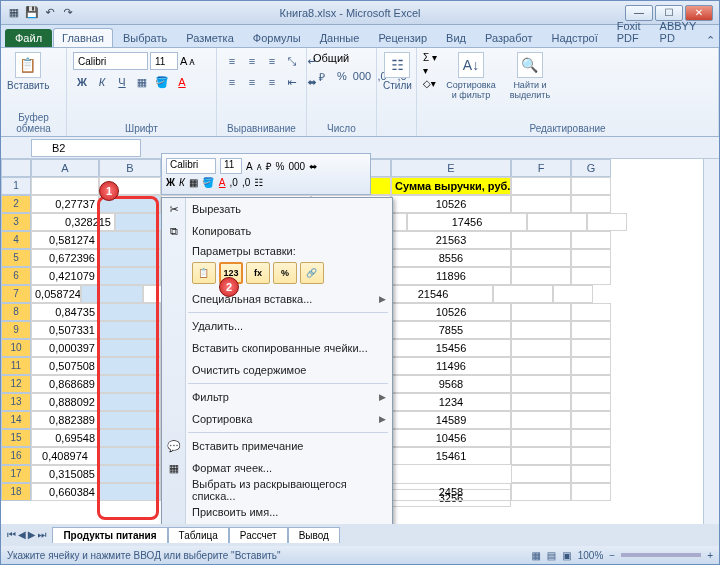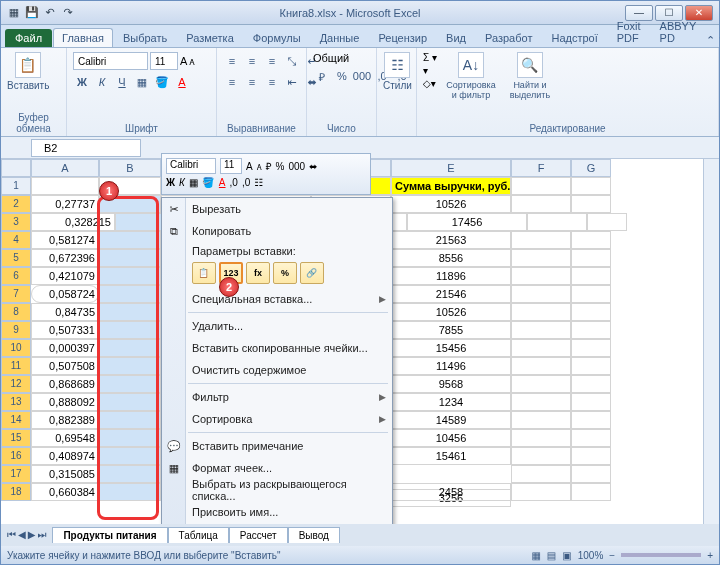--- a/index.html
+++ b/index.html
@@ -22,21 +22,21 @@
 .ribbon-group { border-right:1px solid #cfdaea; padding:4px 6px 2px; display:flex; flex-direction:column; }
 .ribbon-group .content { flex:1; display:flex; gap:6px; align-items:flex-start; }
 .ribbon-group .label { text-align:center; font-size:10px; color:#4a6a94; padding-top:2px; }
 .big-btn { display:flex; flex-direction:column; align-items:center; gap:2px; font-size:10px; color:#3b5a82; }
 .big-btn .ic { width:26px; height:26px; border:1px solid #b8c8dd; background:#fff; display:flex; align-items:center; justify-content:center; font-size:14px; }
 .mini-row { display:flex; gap:2px; align-items:center; }
 .mini-row .combo { height:18px; border:1px solid #a9bdd6; background:#fff; font-size:10px; padding:0 4px; display:flex; align-items:center; }
 .icon-row { display:flex; gap:2px; }
 .icon-row span { width:18px; height:18px; border:1px solid transparent; display:flex; align-items:center; justify-content:center; font-size:11px; color:#3b5a82; }
 .namebox-row { height:22px; background:#e8eff8; display:flex; align-items:center; border-bottom:1px solid #b8c8dd; }
-.namebox { width:110px; height:18px; border:1px solid #a9bdd6; background:#fff; margin-left:30px; padding:0 12px; font-size:11px; display:flex; align-items:center; }
+.namebox { width:110px; height:18px; border:1px solid #a9bdd6; background:#fff; margin-left:30px; padding:0 20px; font-size:11px; display:flex; align-items:center; }
 .grid-area { position:relative; background:#fff; height:370px; overflow:hidden; }
 .col-headers { display:flex; height:18px; }
 .col-headers .corner { width:30px; background:#e8eff8; border:1px solid #b8c8dd; }
 .col-headers .ch { height:18px; background:#e8eff8; border:1px solid #b8c8dd; text-align:center; font-size:11px; color:#3b5a82; line-height:16px; }
 .row { display:flex; height:18px; }
 .row .rh { width:30px; background:#e8eff8; border:1px solid #b8c8dd; text-align:center; font-size:10px; color:#3b5a82; line-height:16px; }
 .row .rh.sel { background:#ffd35e; }
 .cell { border:1px solid #d4d4d4; height:18px; font-size:11px; padding:0 3px; line-height:16px; overflow:hidden; white-space:nowrap; }
 .cell.th { background:#ffff00; text-align:center; font-weight:bold; }
 .cell.sel { background:#cfe3f7; }
@@ -274,21 +274,21 @@
           <div class="cell a" style="width: 68px;">0,421079</div>
           <div class="cell sel" style="width: 62px;"></div>
           <div class="cell" style="width: 150px;"></div>
           <div class="cell num" style="width: 80px;">16</div>
           <div class="cell num" style="width: 120px;">11896</div>
           <div class="cell" style="width: 60px;"></div>
           <div class="cell" style="width: 40px;"></div>
         </div>
         <div class="row">
           <div class="rh sel">7</div>
-          <div class="cell a" style="width: 68px; border-radius: 9px;">0,058724</div>
+          <div class="cell a" style="width: 50px;">0,058724</div>
           <div class="cell sel" style="width: 62px;"></div>
           <div class="cell" style="width: 150px;"></div>
           <div class="cell num" style="width: 80px;">16</div>
           <div class="cell num" style="width: 120px;">21546</div>
           <div class="cell" style="width: 60px;"></div>
           <div class="cell" style="width: 40px;"></div>
         </div>
         <div class="row">
           <div class="rh sel">8</div>
           <div class="cell a" style="width: 68px;">0,84735</div>
@@ -364,21 +364,21 @@
           <div class="cell a" style="width: 68px;">0,69548</div>
           <div class="cell sel" style="width: 62px;"></div>
           <div class="cell" style="width: 150px;"></div>
           <div class="cell num" style="width: 80px;">16</div>
           <div class="cell num" style="width: 120px;">10456</div>
           <div class="cell" style="width: 60px;"></div>
           <div class="cell" style="width: 40px;"></div>
         </div>
         <div class="row">
           <div class="rh sel">16</div>
-          <div class="cell a" style="width: 68px;">0,408974</div>
+          <div class="cell a" style="width: 68px; text-align: center;">0,408974</div>
           <div class="cell sel" style="width: 62px;"></div>
           <div class="cell" style="width: 150px;"></div>
           <div class="cell num" style="width: 80px;">16</div>
           <div class="cell num" style="width: 120px;">15461</div>
           <div class="cell" style="width: 60px;"></div>
           <div class="cell" style="width: 40px;"></div>
         </div>
         <div class="row">
           <div class="rh sel">17</div>
           <div class="cell a" style="width: 68px;">0,315085</div>

